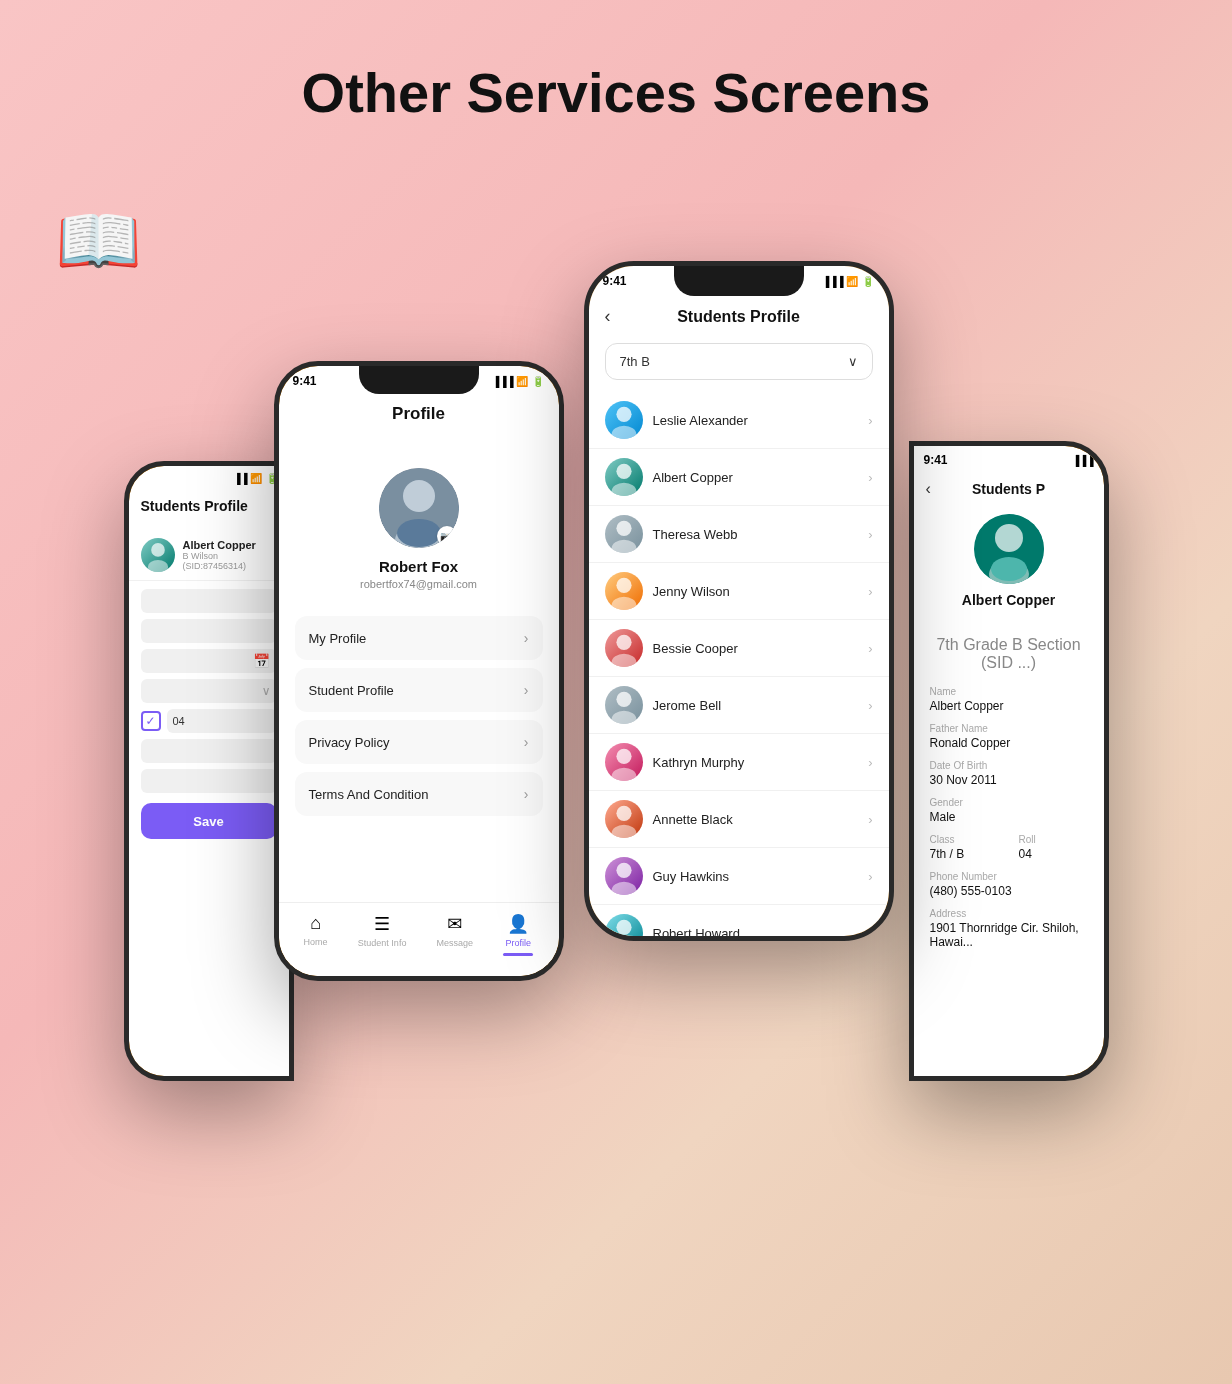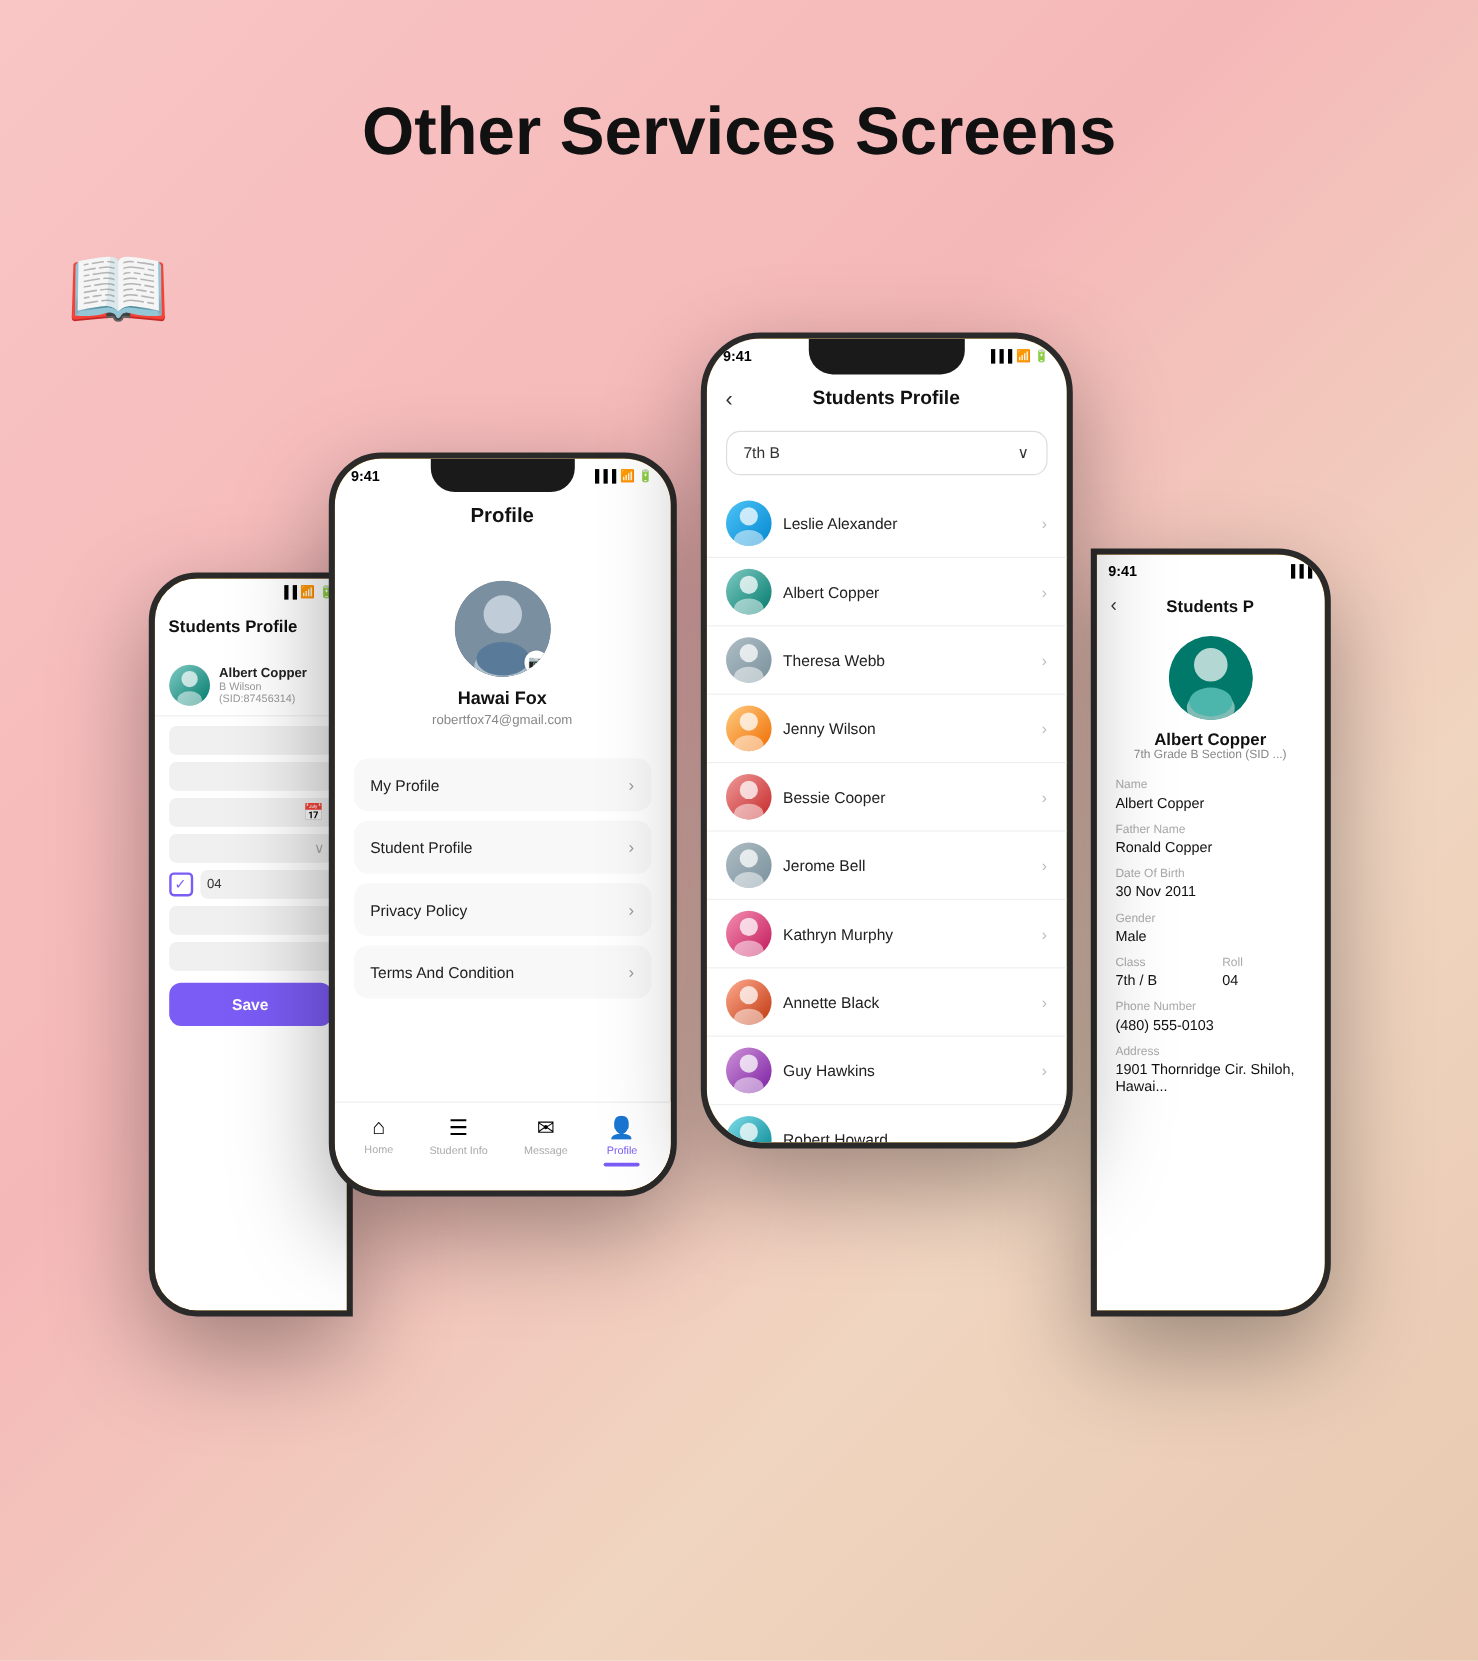--- a/index.html
+++ b/index.html
@@ -7,21 +7,21 @@
       width: 1232px;
       min-height: 1384px;
       background: linear-gradient(135deg, #f9c5c5 0%, #f5b8b8 40%, #f0d5c0 70%, #e8c8b0 100%);
       font-family: -apple-system, BlinkMacSystemFont, 'Segoe UI', sans-serif;
       overflow-x: hidden;
       position: relative;
     }
 
     .header {
       text-align: center;
-      padding: 76px 20px 20px;
+      padding: 60px 20px 20px;
     }
     .header-title {
       font-size: 56px;
       font-weight: 800;
       color: #111;
       margin-bottom: 16px;
     }
     .header-subtitle {
       font-size: 22px;
       color: #333;
@@ -376,23 +376,24 @@
       overflow: hidden;
     }
     .detail-name {
       font-size: 14px;
       font-weight: 700;
       color: #111;
       margin-top: 8px;
       text-align: center;
     }
     .detail-grade {
-      font-size: 10px;
+      font-size: 16px;
       color: #888;
       text-align: center;
+      margin-top: 28px;
     }
     .detail-field {
       margin-bottom: 10px;
     }
     .detail-field-label {
       font-size: 10px;
       color: #aaa;
       margin-bottom: 2px;
     }
     .detail-field-value {
@@ -567,21 +568,21 @@
             <svg viewBox="0 0 80 80" width="80" height="80">
               <rect width="80" height="80" fill="#7a8fa0" rx="40"></rect>
               <circle cx="40" cy="28" r="16" fill="#c0cdd8"></circle>
               <ellipse cx="40" cy="72" rx="24" ry="16" fill="#b0c0cd"></ellipse>
 
               <ellipse cx="40" cy="65" rx="22" ry="14" fill="#5a7a9a"></ellipse>
             </svg>
           </div>
           <div class="camera-badge">📷</div>
         </div>
-        <div class="profile-name">Hawai Fox</div>
+        <div class="profile-name">Robert Fox</div>
         <div class="profile-email">robertfox74@gmail.com</div>
       </div>
 
       <div class="menu-list">
         <div class="menu-item">
           <span class="menu-item-label">My Profile</span>
           <span class="menu-arrow">›</span>
         </div>
         <div class="menu-item">
           <span class="menu-item-label">Student Profile</span>

